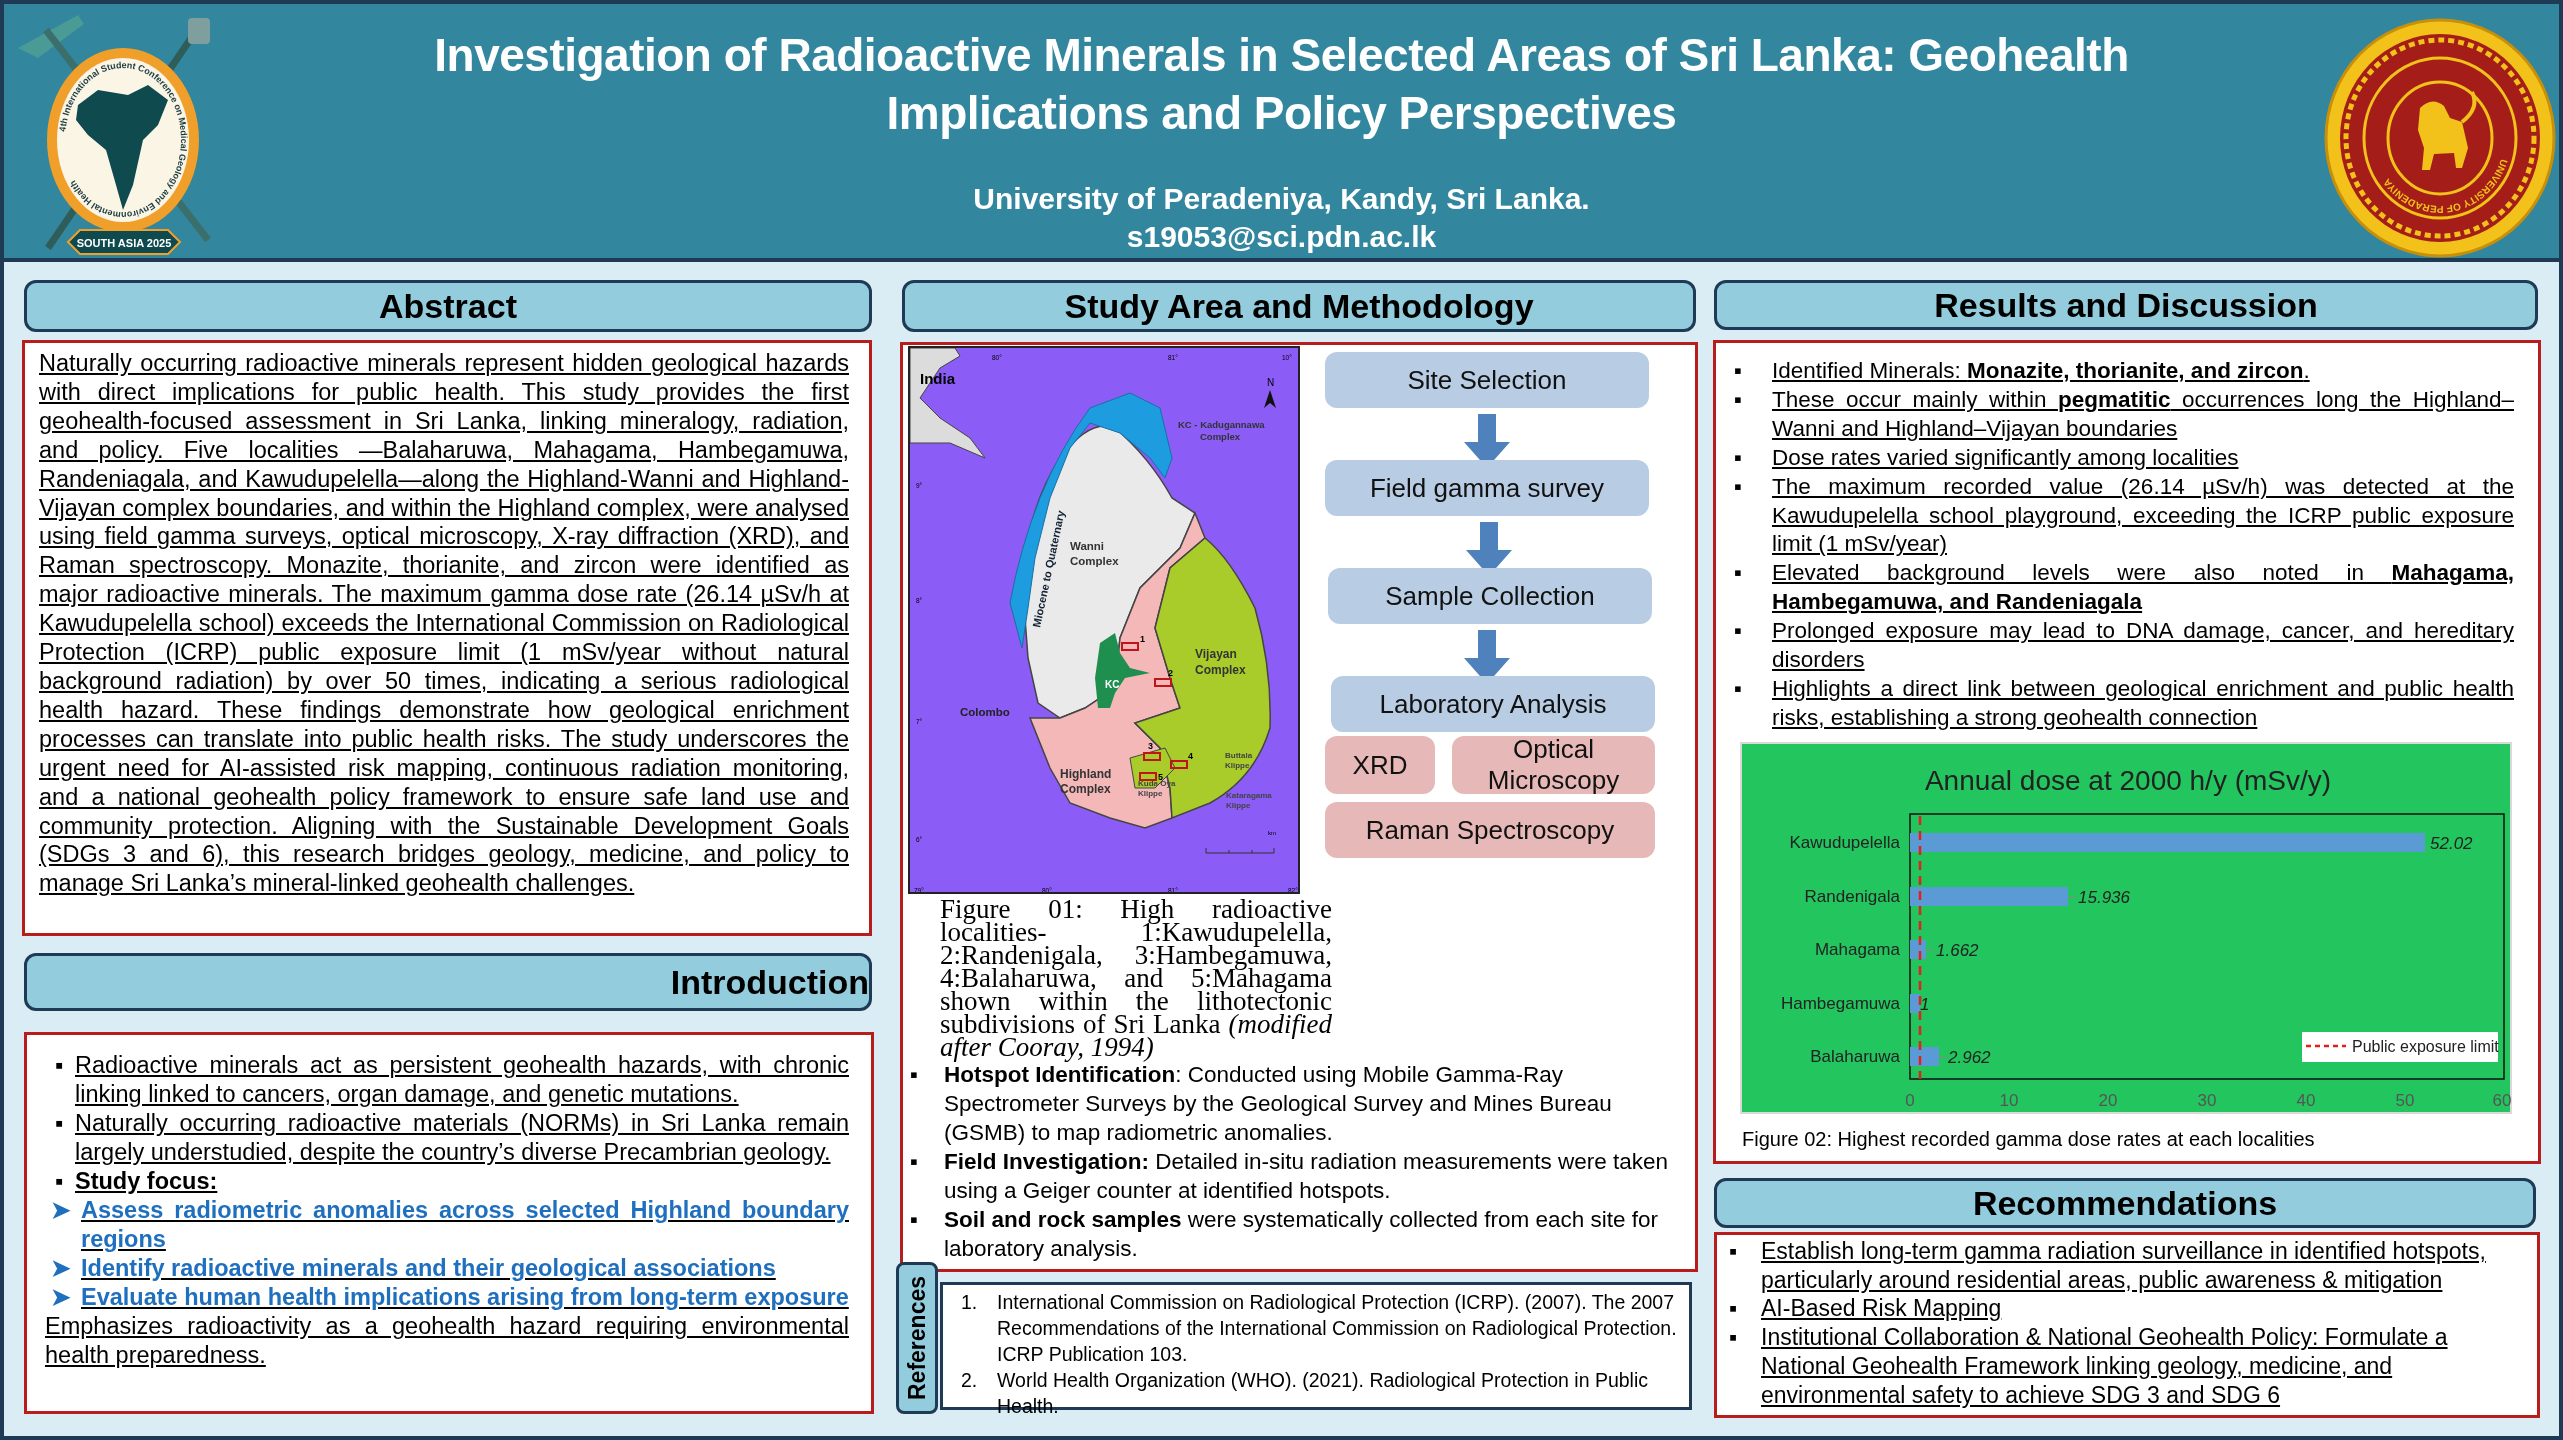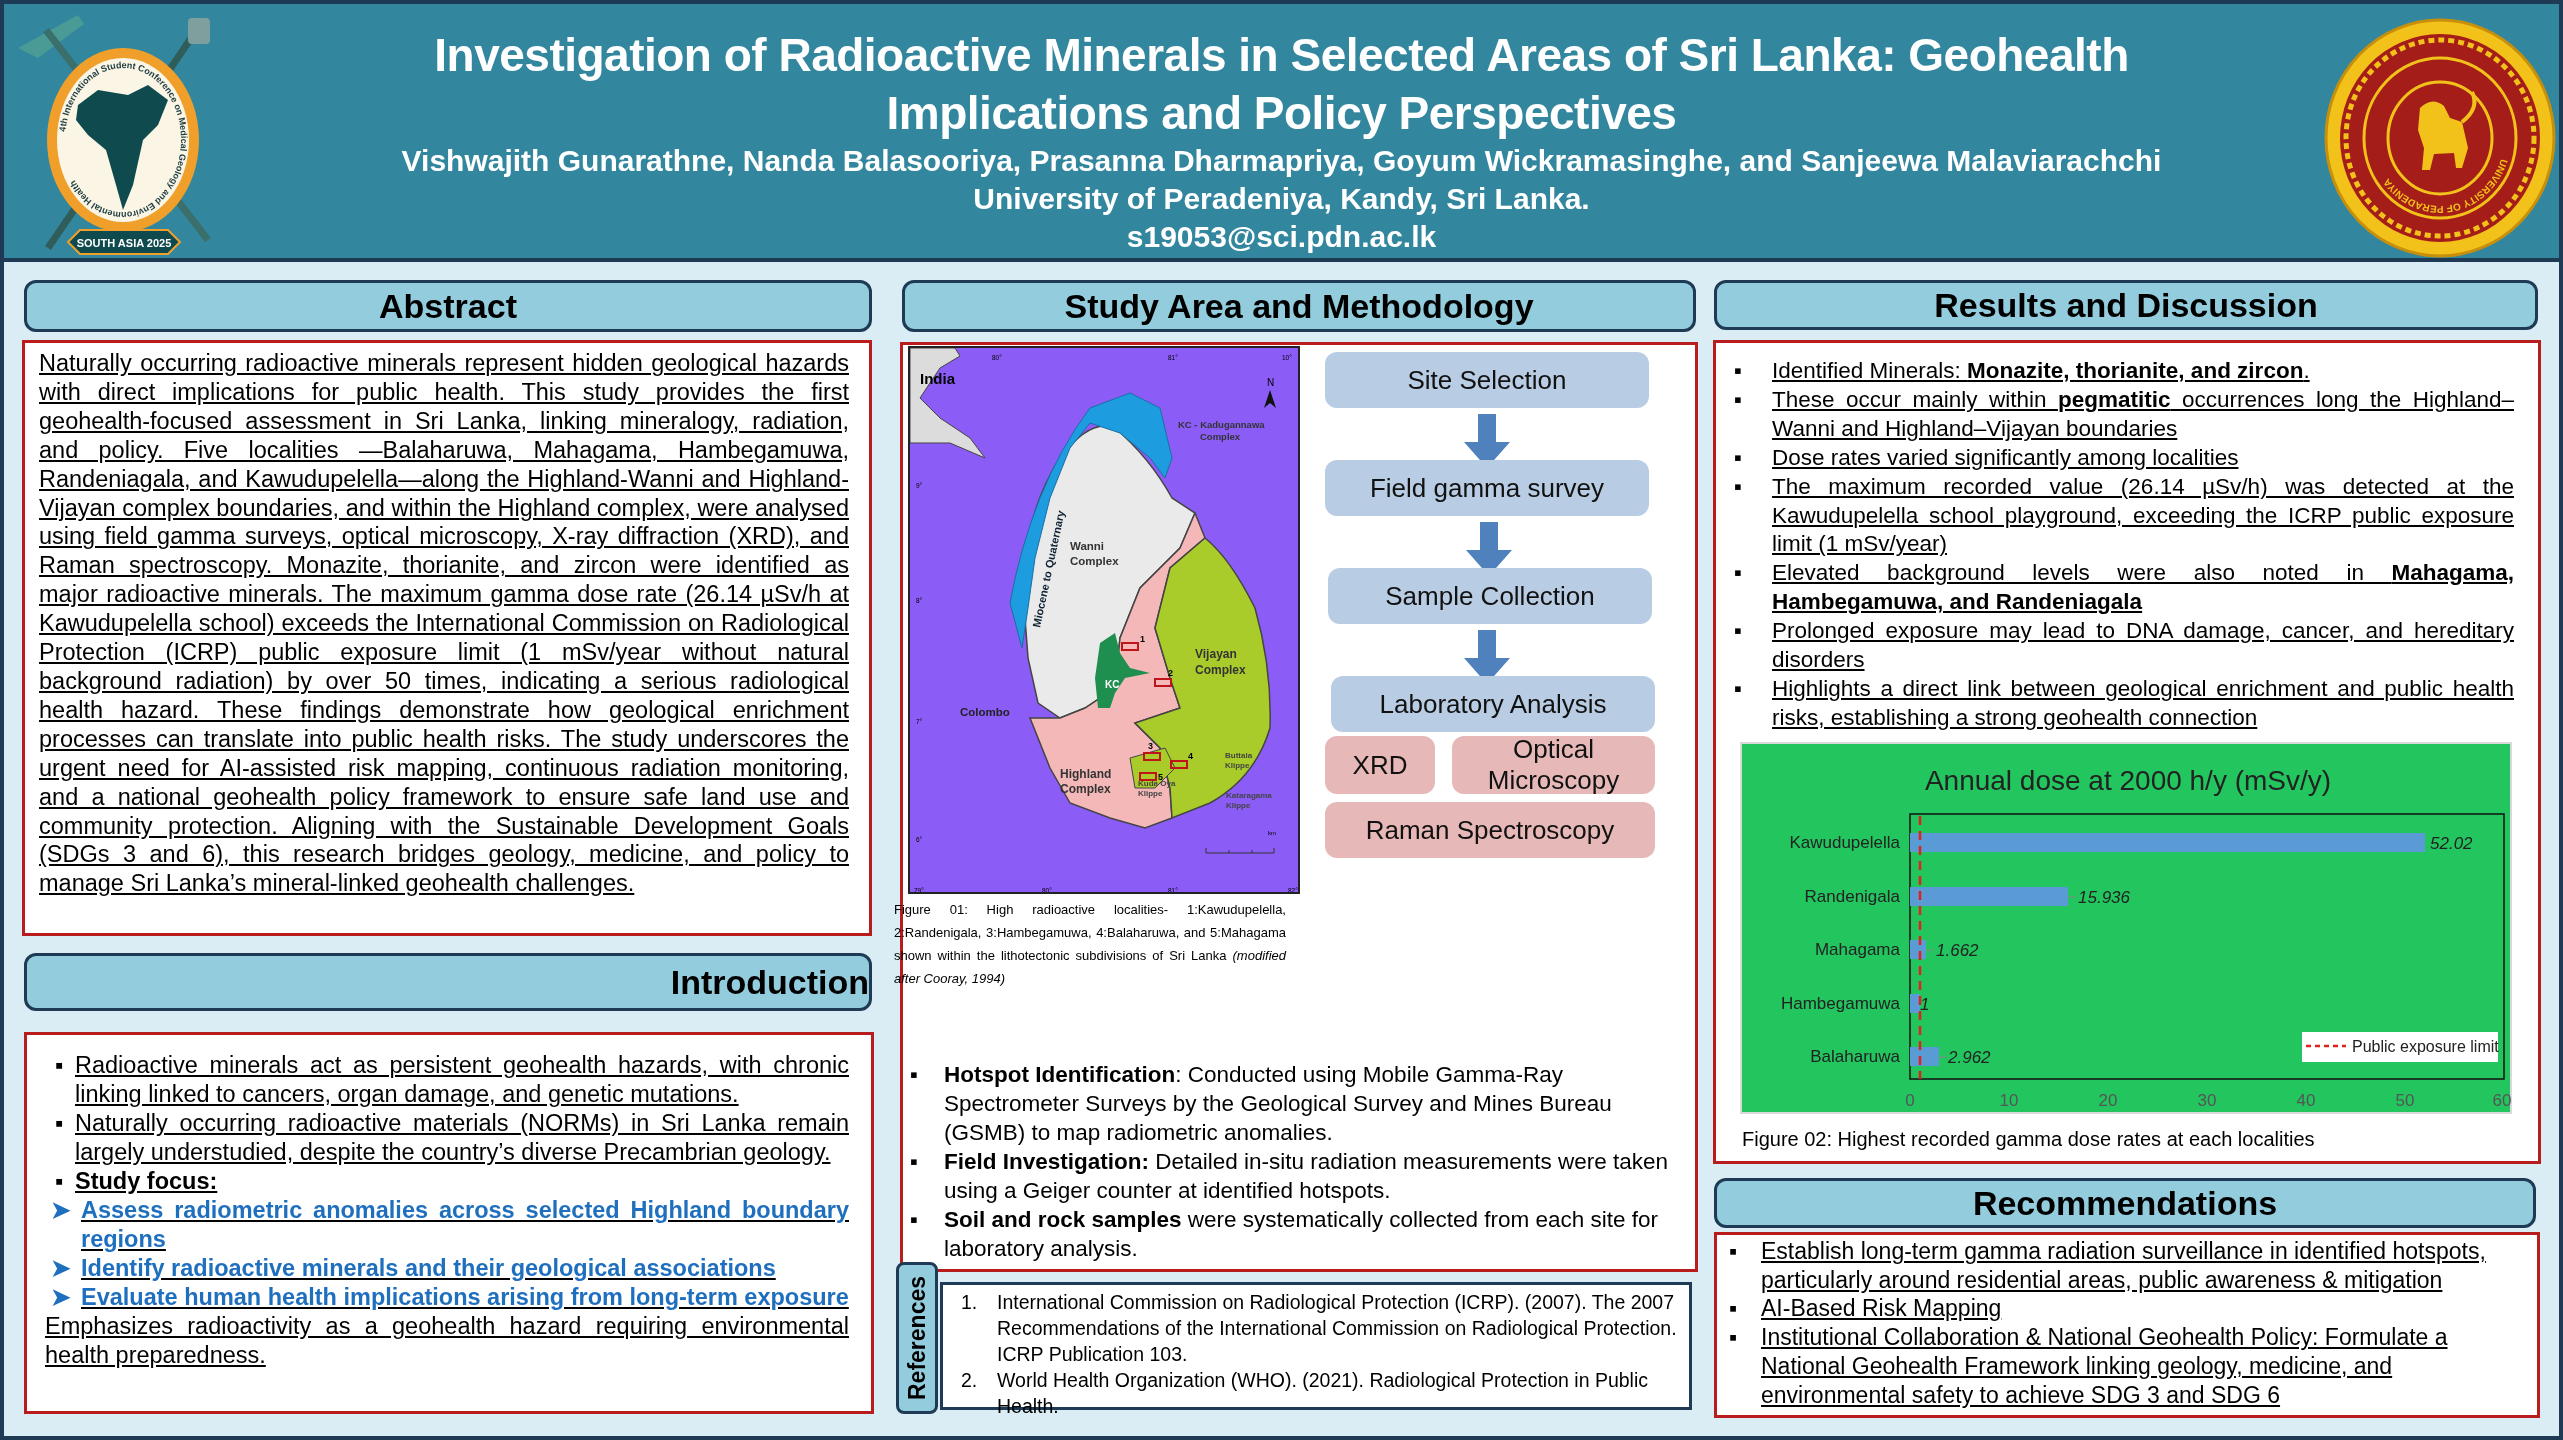--- a/index.html
+++ b/index.html
@@ -39,21 +39,21 @@
   ul.sq { list-style: none; }
   ul.sq li { position: relative; padding-left: 20px; }
   ul.sq li::before { content: "\25AA"; position: absolute; left: 0; top: 0; }
 
   .intro { padding: 16px 22px 0 28px; font-size: 23.5px; line-height: 29px; }
   .intro .arrow-li { position: relative; padding-left: 30px; color: #1f6fbf; font-weight: bold; }
   .intro .arrow-li .ar { position: absolute; left: 0; top: 0; color: #1f6fbf; }
   .intro .tail { padding-left: 0; }
 
   .map { position: absolute; left: 908px; top: 346px; width: 392px; height: 548px; border: 2px solid #222; background: #8b5cf6; overflow: hidden; }
-  .fig1-cap { position: absolute; left: 894px; top: 898px; width: 392px; font-size: 13px; line-height: 23px; text-align: justify; }
+  .fig1-cap { position: absolute; left: 940px; top: 898px; width: 392px; font-size: 27px; line-height: 23px; text-align: justify; font-family: Liberation Serif, serif; }
   .fig1-cap i { font-style: italic; }
 
   .flow { position: absolute; border-radius: 12px; display: flex; align-items: center; justify-content: center; text-align: center; font-size: 26px; color: #111; line-height: 31px; }
   .blue { background: #b8cce4; }
   .pink { background: #e6b9b8; }
   .down-arrow { position: absolute; width: 50px; height: 56px; }
 
   .method { position: absolute; left: 910px; top: 1060px; width: 776px; font-size: 22.5px; line-height: 29px; }
   .method li { padding-left: 34px !important; }
 
@@ -94,21 +94,20 @@
     <text font-size="9" font-weight="bold" fill="#1d3c40"><textPath href="#ringL" startOffset="2%">4th International Student Conference on Medical Geology and Environmental Health</textPath></text>
 
     <path d="M60 232 L72 220 L160 220 L172 232 L160 244 L72 244 Z" fill="#0f4a4f" stroke="#f0a02a" stroke-width="2"></path>
     <text x="116" y="237" text-anchor="middle" font-size="11" font-weight="bold" fill="#fff">SOUTH ASIA 2025</text>
   </svg>
 
   <div class="title">
     <div>Investigation of Radioactive Minerals in Selected Areas of Sri Lanka: Geohealth</div>
     <div>Implications and Policy Perspectives</div>
   </div>
-  <div class="authors">Vishwajith Gunarathne, Nanda Balasooriya, Prasanna Dharmapriya, Goyum Wickramasinghe, and Sanjeewa Malaviarachchi</div>
   <div class="affil">University of Peradeniya, Kandy, Sri Lanka.</div>
   <div class="email">s19053@sci.pdn.ac.lk</div>
 
   <svg class="logo-right" viewBox="0 0 236 240">
     <ellipse cx="118" cy="120" rx="114" ry="118" fill="#f2c21b" stroke="#c8900a" stroke-width="3"></ellipse>
     <ellipse cx="118" cy="120" rx="100" ry="104" fill="#a51d19"></ellipse>
     <ellipse cx="118" cy="120" rx="94" ry="98" fill="none" stroke="#f2c21b" stroke-width="5" stroke-dasharray="6 4"></ellipse>
     <ellipse cx="118" cy="120" rx="76" ry="80" fill="#a51d19" stroke="#f2c21b" stroke-width="3"></ellipse>
     <ellipse cx="118" cy="120" rx="52" ry="56" fill="#a51d19" stroke="#f2c21b" stroke-width="3"></ellipse>
 

